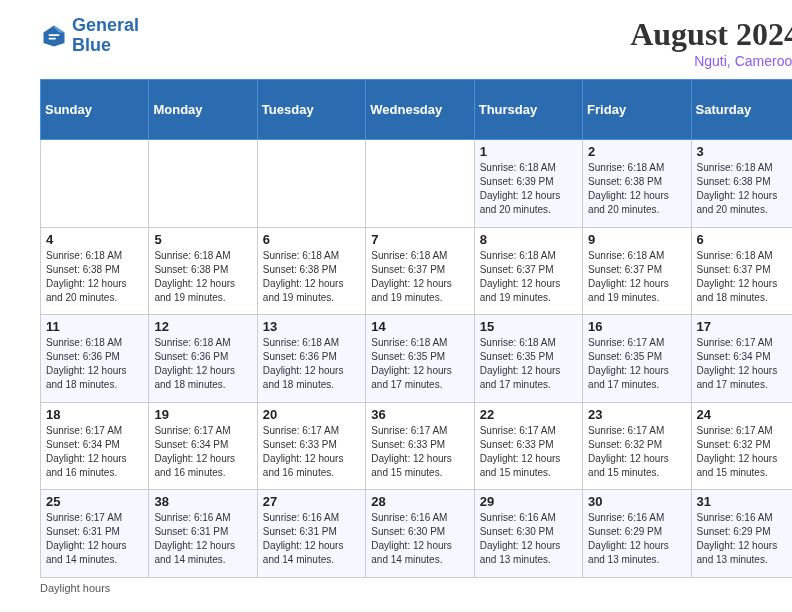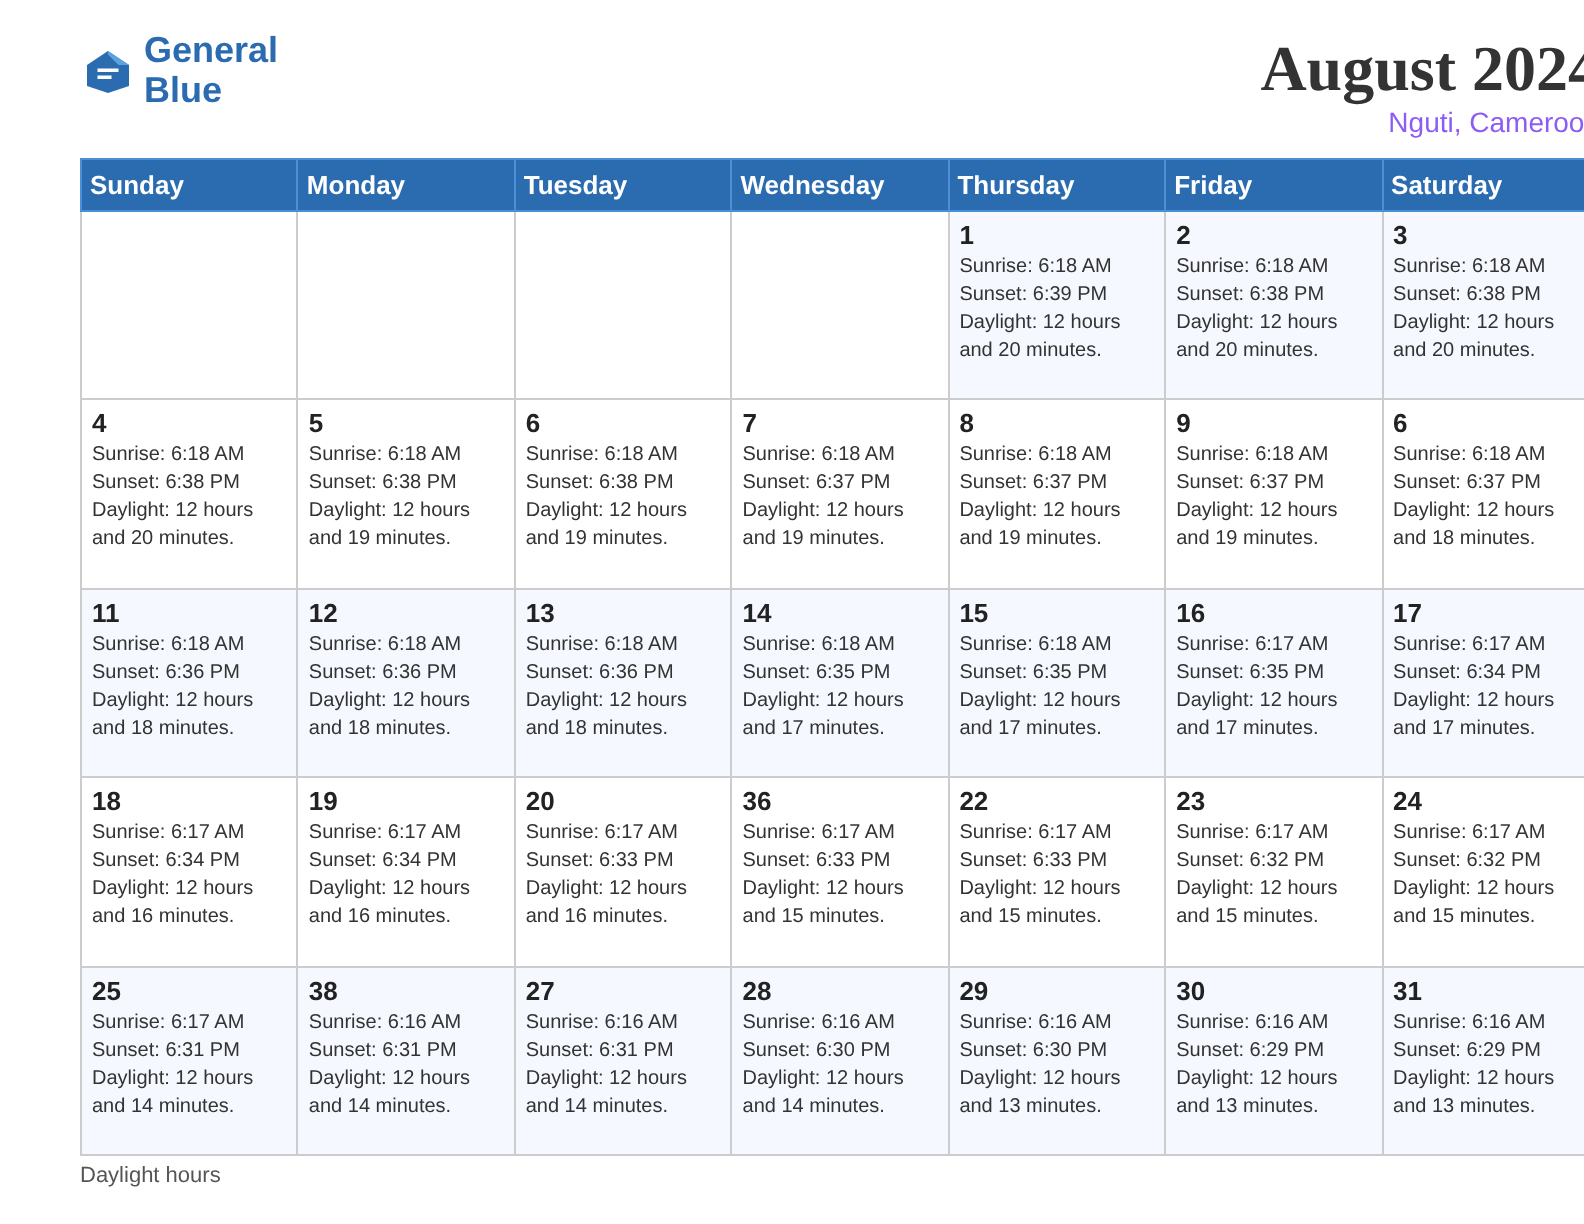--- a/index.html
+++ b/index.html
@@ -60,21 +60,21 @@
       border: 1px solid #ccc;
       border-collapse: collapse;
       width: 100%;
       table-layout: fixed;
     }
     .calendar th {
       background: #2b6cb0;
       color: #fff;
       font-size: 13px;
       font-weight: bold;
-      padding: 5px 4px;
+      padding: 22px 4px;
       text-align: left;
       border: 1px solid #4a90d9;
     }
     .calendar td {
       border: 1px solid #ccc;
       vertical-align: top;
       padding: 4px 5px;
       font-size: 10.5px;
       color: #333;
       background: #fff;

